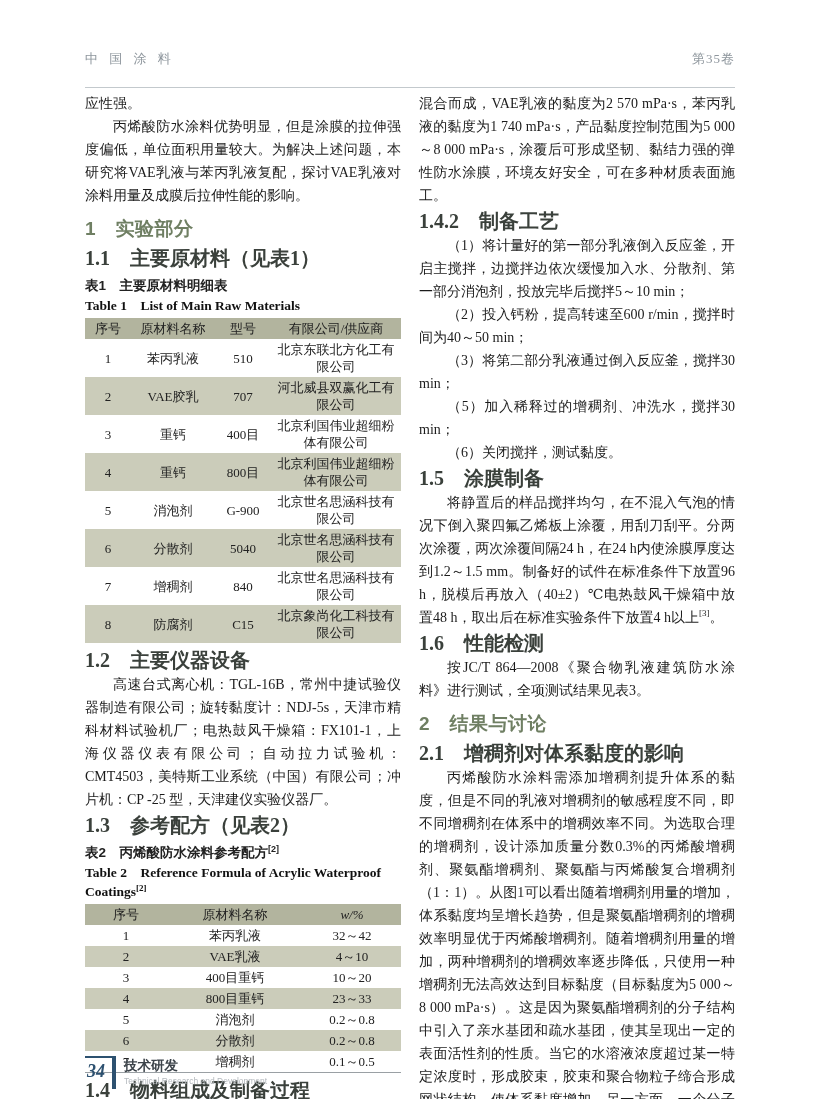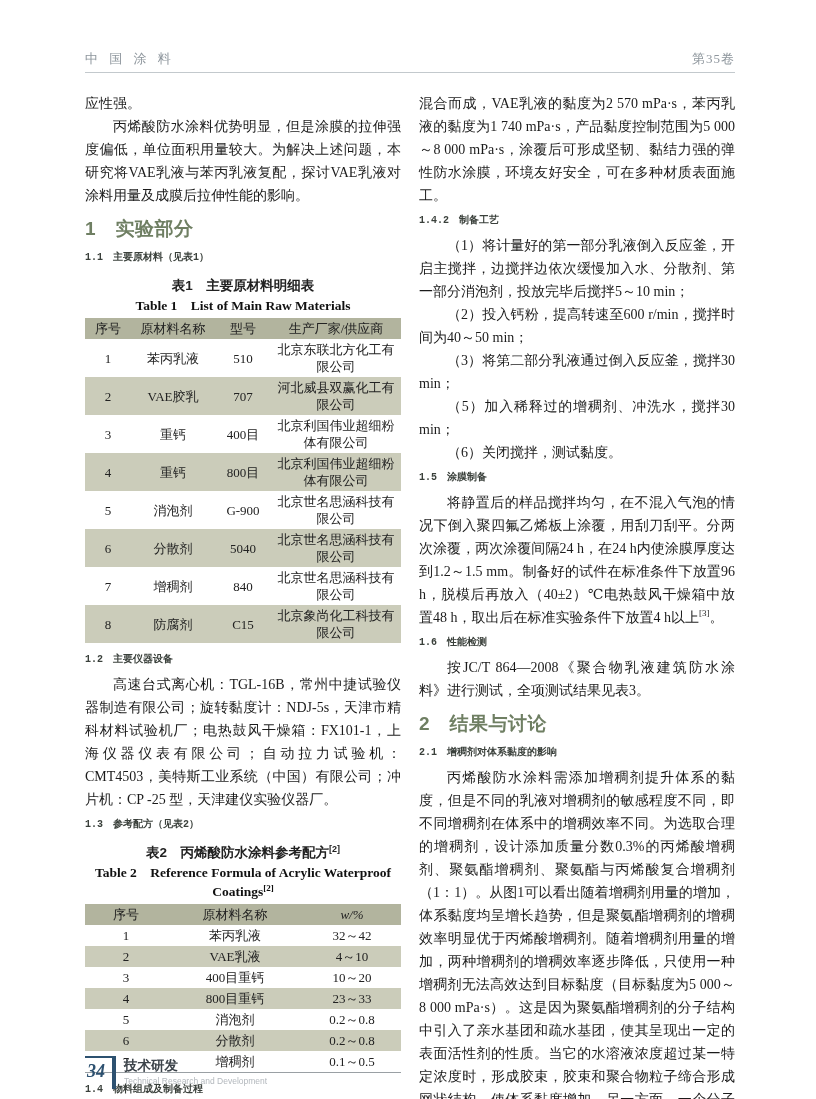--- a/index.html
+++ b/index.html
@@ -7,46 +7,46 @@
     width:816px;height:1099px;background:#ffffff;position:relative;
     font-family:"Liberation Serif","DejaVu Serif",serif;color:#1b1b1b;
   }
   .page{position:absolute;inset:0;overflow:hidden;background:#fff;}
 
   
   .pg-header{
     position:absolute;left:85px;top:50px;width:650px;
     display:flex;justify-content:space-between;align-items:flex-end;
     font-size:13px;color:#8e969d;
-    padding-bottom:4px;border-bottom:1px solid #c3c9cd;
+    padding-bottom:19px;border-bottom:1px solid #c3c9cd;
   }
   .pg-header .journal{letter-spacing:4px;}
   .pg-header .volume{letter-spacing:1px;}
 
   
   .col{
     position:absolute;top:92px;width:316px;
     font-size:14px;line-height:23px;text-align:justify;
   }
   .col-left{left:85px;}
   .col-right{left:419px;}
 
   .body-p{margin:0;text-indent:2em;}
   .body-p.no-indent{text-indent:0;}
 
   .sec-main{
     margin:9px 0 5px;font-family:Liberation Sans, sans-serif;
     font-size:19px;line-height:26px;color:#6f7f63;font-weight:bold;letter-spacing:.5px;
   }
   .sec-sub{
-    margin:3px 0 2px;font-family:Liberation Mono, monospace;
-    font-size:10px;line-height:22px;color:#3a403b;font-weight:bold;
-  }
-
-  .tbl-caption{margin:7px 0 3px;text-align:center;font-weight:bold;text-indent:0;}
+    margin:3px 0 2px;font-family:Liberation Serif, serif;
+    font-size:20px;line-height:22px;color:#3a403b;font-weight:bold;
+  }
+
+  .tbl-caption{margin:7px 0 3px;font-weight:bold;text-indent:0;}
   .cap-cn{font-family:"Liberation Sans","DejaVu Sans",sans-serif;font-size:13.5px;line-height:20px;color:#222;}
   .cap-en{font-family:"Liberation Serif","DejaVu Serif",serif;font-size:13.5px;line-height:19px;color:#111;}
   sup{font-size:9px;line-height:0;}
 
   table.data-table{
     width:100%;border-collapse:collapse;font-size:13px;line-height:17px;
     text-align:center;margin:3px 0 6px;color:#222;
   }
   .data-table th,.data-table td{padding:2px 2px;font-weight:normal;}
   .data-table tr.head{background:#b2b49e;}
@@ -89,21 +89,21 @@
       <div class="cap-cn">表1　主要原材料明细表</div>
       <div class="cap-en">Table 1　List of Main Raw Materials</div>
     </div>
 
     <table class="data-table t1">
       <tbody>
           <tr class="head">
         <th class="c0">序号</th>
         <th class="c1">原材料名称</th>
         <th class="c2">型号</th>
-        <th>生产厂家/供应商</th>
+        <th>有限公司/供应商</th>
       </tr>
       <tr>
         <td>1</td>
         <td>苯丙乳液</td>
         <td>510</td>
         <td>北京东联北方化工有限公司</td>
       </tr>
       <tr class="alt">
         <td>2</td>
         <td>VAE胶乳</td>

